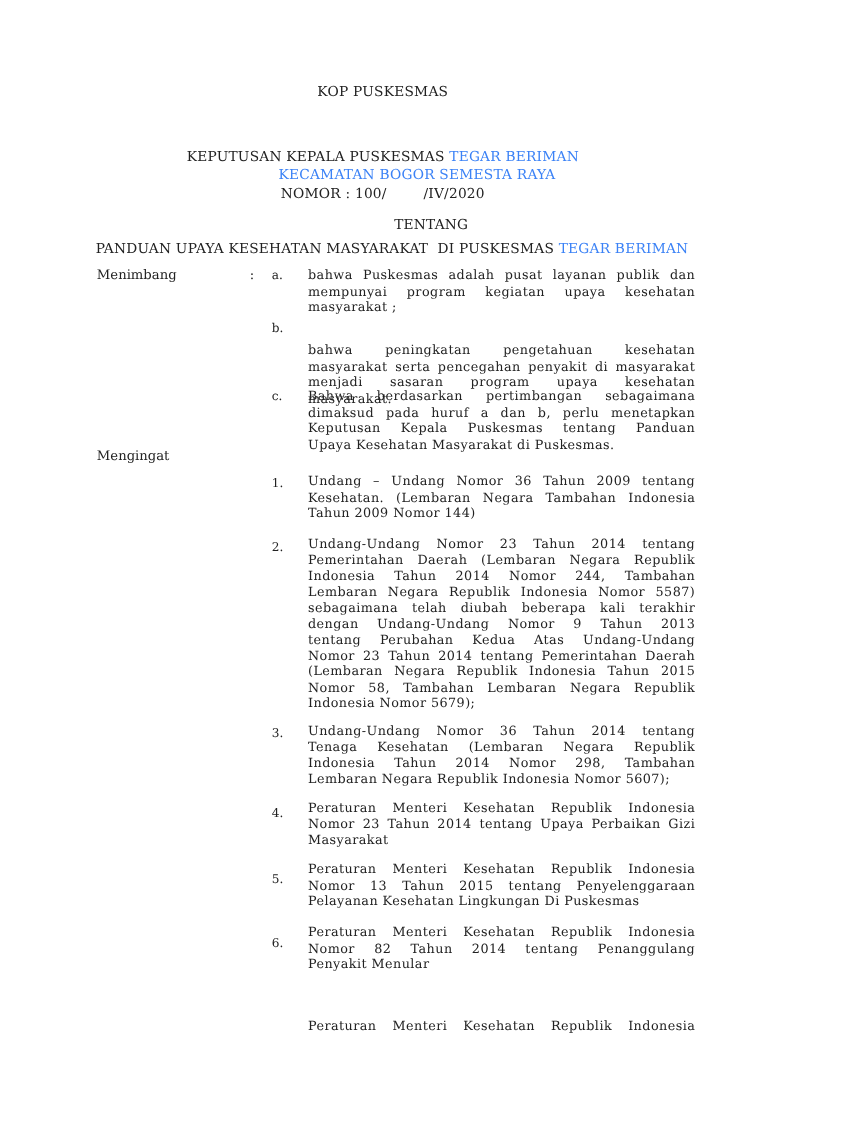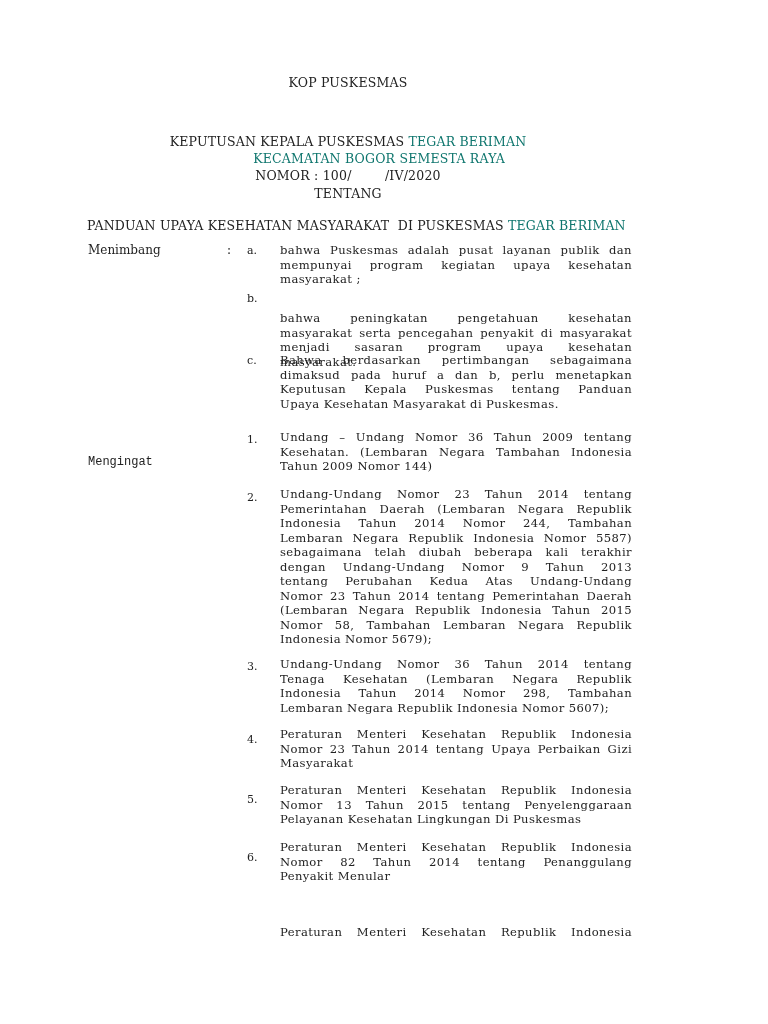--- a/index.html
+++ b/index.html
@@ -1,40 +1,40 @@
 <!DOCTYPE html>
 <html><head>
   <meta charset="utf-8">
   <style>
     html, body { margin: 0; padding: 0; background: #ffffff; }
     body { width: 768px; height: 1024px; position: relative; overflow: hidden;
            font-family: "DejaVu Serif", "Liberation Serif", serif; color: #222; }
     .page { position: absolute; left: 0; top: 0; width: 768px; height: 1024px; background: #fff; }
     .center { position: absolute; left: 0; width: 696px; text-align: center; font-size: 12.5px; letter-spacing: 0.2px; white-space: nowrap; }
-    .red { color: #0f766e; }
+    .red { color: #3b82f6; }
     .label { position: absolute; left: 88px; font-size: 12px; }
     .colon { position: absolute; left: 227px; font-size: 12px; }
     .marker { position: absolute; left: 247px; font-size: 11px; }
     .para { position: absolute; left: 280px; width: 352px; font-size: 11.6px; line-height: 14.5px; text-align: justify; text-align-last: left; letter-spacing: 0.4px; }
     .para span.line { display: block; text-align: justify; text-align-last: justify; }
     .para span.line.last { text-align-last: left; }
   </style>
 </head>
 <body>
 
 <div class="page">
 
   <div class="center" style="top:75px;">KOP PUSKESMAS</div>
 
   <div class="center" style="top:134px;">
     <span>KEPUTUSAN KEPALA PUSKESMAS </span><span class="red">TEGAR BERIMAN</span>
   </div>
   <div class="center red" style="top:151px;padding-left:31px;">KECAMATAN BOGOR SEMESTA RAYA</div>
   <div class="center" style="top:168px; white-space:pre;">NOMOR : 100/        /IV/2020</div>
-  <div class="center" style="top:186px;">TENTANG</div>
+  <div class="center" style="top:196px;padding-left:44px;">TENTANG</div>
   <div class="center" style="top:203px; white-space:pre;">
     <span>PANDUAN UPAYA KESEHATAN MASYARAKAT  DI PUSKESMAS </span><span class="red">TEGAR BERIMAN</span>
   </div>
 
   <div class="label" style="top:243px;">Menimbang</div>
   <div class="colon" style="top:243px;">:</div>
 
   <div class="marker" style="top:244px;">a.</div>
   <div class="para" style="top:243px;">
     <span class="line">bahwa Puskesmas adalah pusat layanan publik dan</span>
@@ -51,21 +51,21 @@
   </div>
 
   <div class="marker" style="top:354px;">c.</div>
   <div class="para" style="top:353px;">
     <span class="line">Bahwa berdasarkan pertimbangan sebagaimana</span>
     <span class="line">dimaksud pada huruf a dan b, perlu menetapkan</span>
     <span class="line">Keputusan Kepala Puskesmas tentang Panduan</span>
     <span class="line last">Upaya Kesehatan Masyarakat di Puskesmas.</span>
   </div>
 
-  <div class="label" style="top:455px;font-family:Liberation Mono, monospace;">Mengingat</div>
+  <div class="label" style="top:407px;">Mengingat</div>
 
   <div class="marker" style="top:433px;">1.</div>
   <div class="para" style="top:430px;">
     <span class="line">Undang – Undang Nomor 36 Tahun 2009 tentang</span>
     <span class="line">Kesehatan. (Lembaran Negara Tambahan Indonesia</span>
     <span class="line last">Tahun 2009 Nomor 144)</span>
   </div>
 
   <div class="marker" style="top:491px;">2.</div>
   <div class="para" style="top:487px;">

